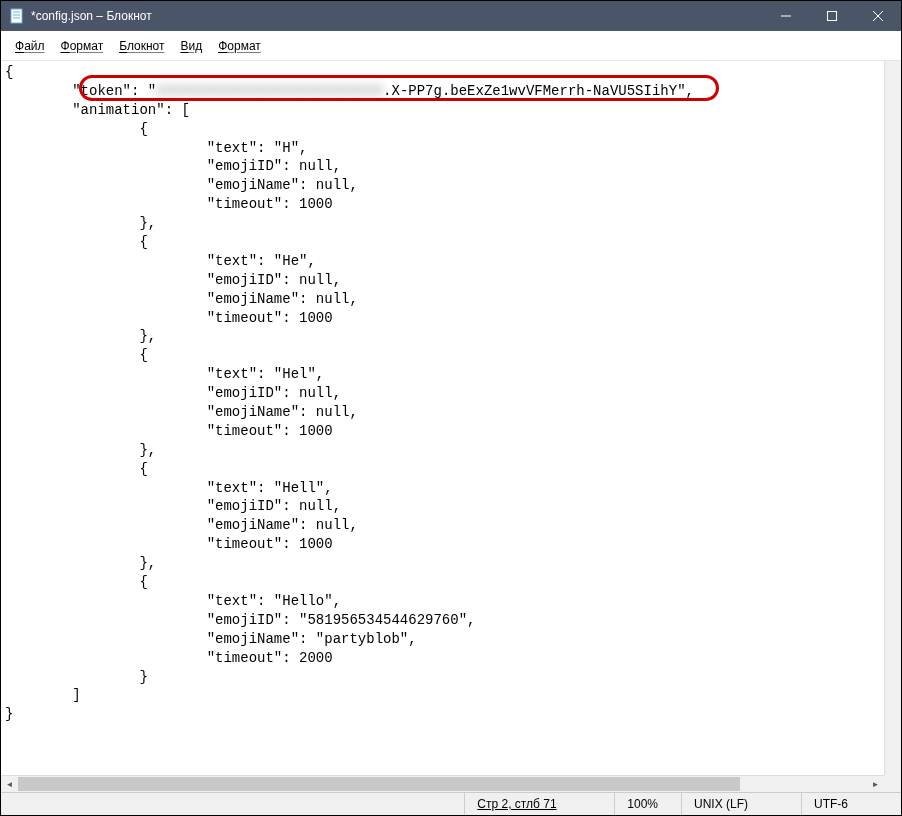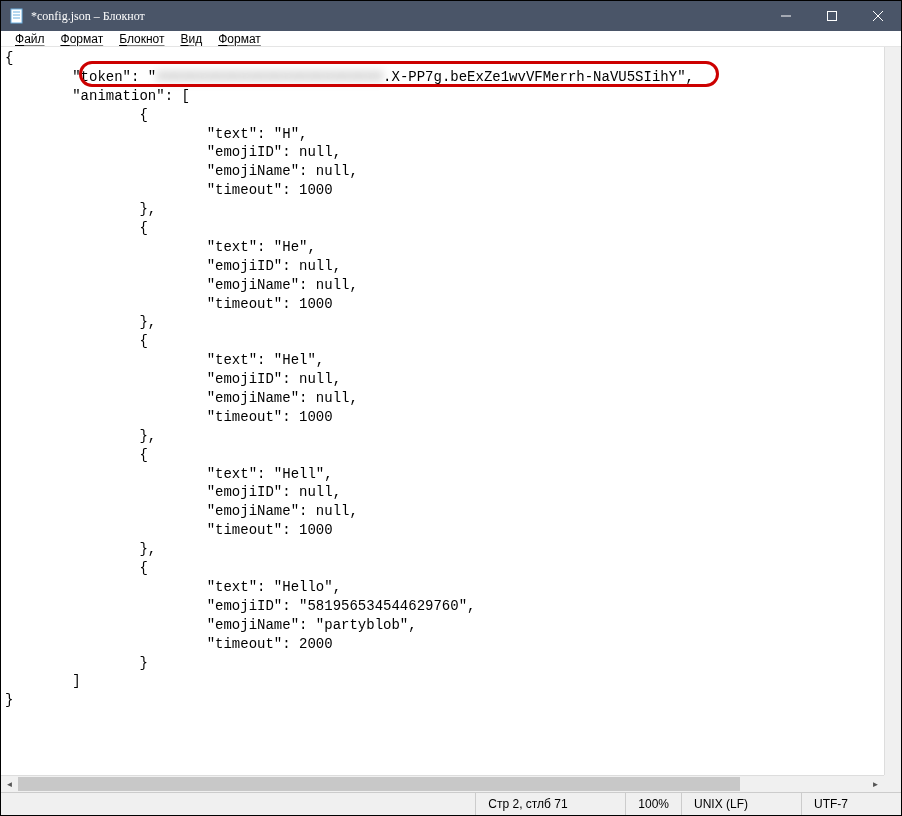--- a/index.html
+++ b/index.html
@@ -29,35 +29,35 @@
       padding-left: 8px;
     }
     .titlebar-icon {
       width: 16px;
       height: 16px;
       margin-right: 6px;
       display: inline-flex;
       align-items: center;
       justify-content: center;
     }
-    .titlebar-title { flex: 0 0 auto; font-family: Liberation Serif, serif; }
+    .titlebar-title { flex: 0 0 auto; }
     .titlebar-spacer { flex: 1; }
     .win-controls { display: flex; height: 100%; }
     .win-btn {
       width: 46px;
       height: 100%;
       display: flex;
       align-items: center;
       justify-content: center;
       color: #fff;
       font-size: 10px;
     }
     .win-btn svg { width: 10px; height: 10px; }
     .menubar {
-      height: 16px;
+      height: 30px;
       background: #fff;
       display: flex;
       align-items: center;
       padding: 0 6px;
       font-size: 12px;
       border-bottom: 1px solid #e5e5e5;
     }
     .menu-item {
       padding: 2px 8px;
       text-decoration: underline;
@@ -243,19 +243,19 @@
       <div class="scroll-track-h">
         <div class="scroll-thumb-h"></div>
       </div>
       <div class="scroll-btn">►</div>
     </div>
     <div class="scroll-corner"></div>
   </div>
 
   <div class="statusbar">
     <div class="status-spacer"></div>
-    <div class="status-cell" style="min-width:150px;">Стр 2, стлб 71</div>
+    <div class="status-cell" style="min-width:150px;text-decoration:underline;">Стр 2, стлб 71</div>
     <div class="status-cell" style="min-width:50px;text-align:right;">100%</div>
-    <div class="status-cell" style="min-width:120px;">UNIX (LF)</div>
-    <div class="status-cell" style="min-width:100px;">UTF-7</div>
+    <div class="status-cell" style="min-width:120px;margin-left:11px;">UNIX (LF)</div>
+    <div class="status-cell" style="min-width:100px;">UTF-6</div>
   </div>
 
 </div>
 
 </body></html>

